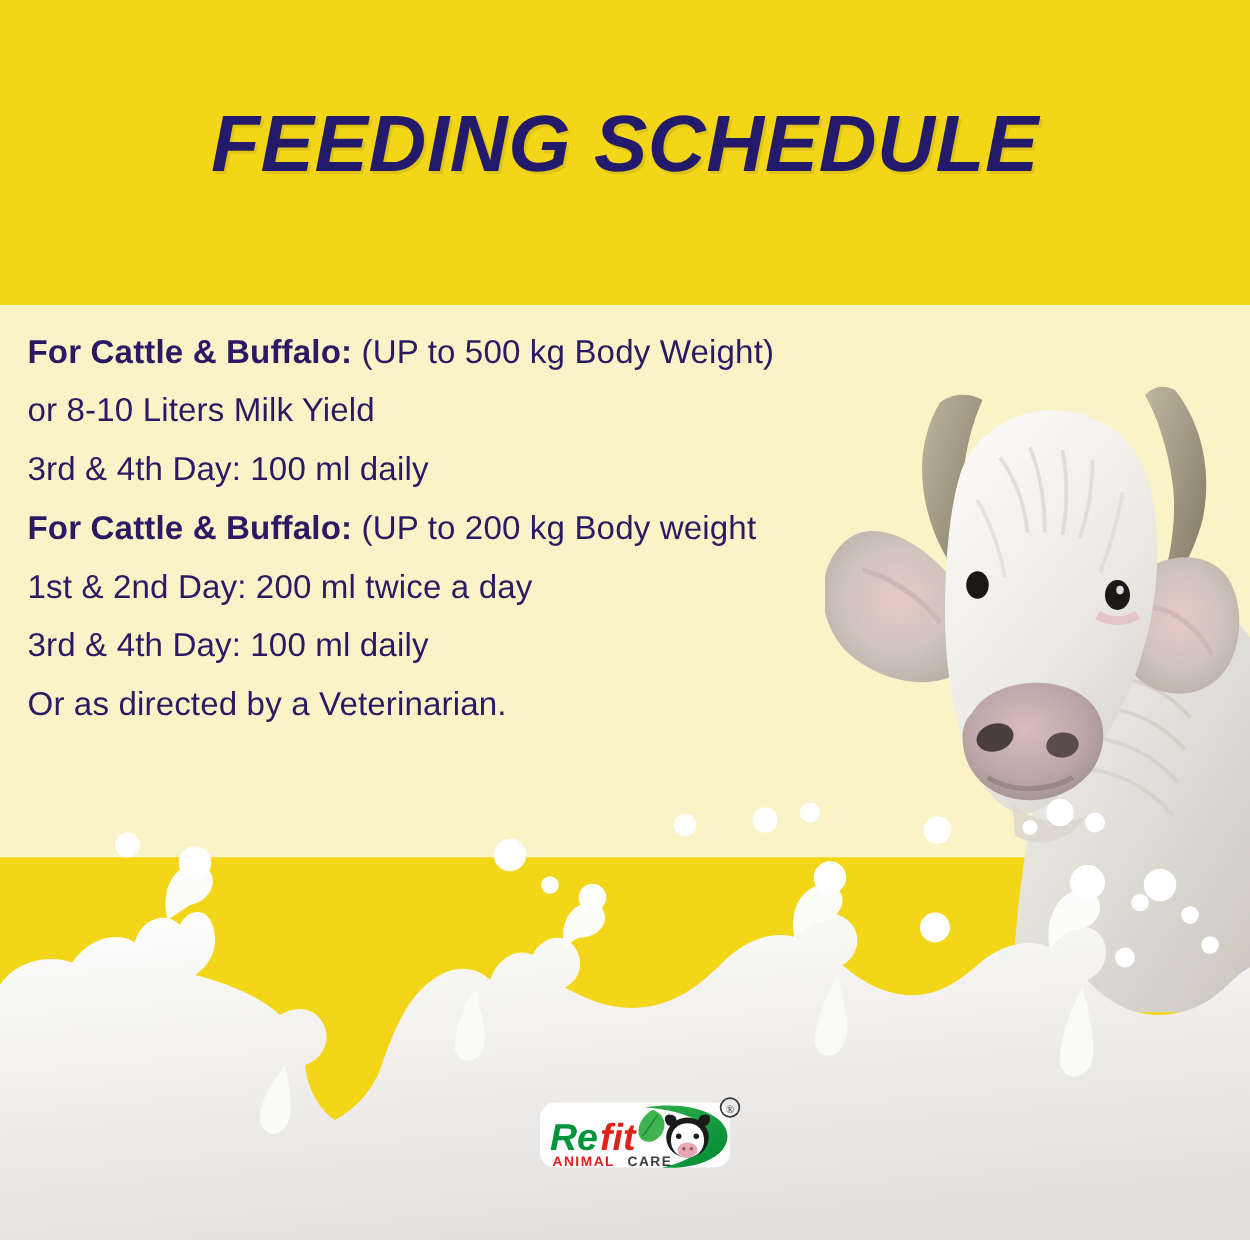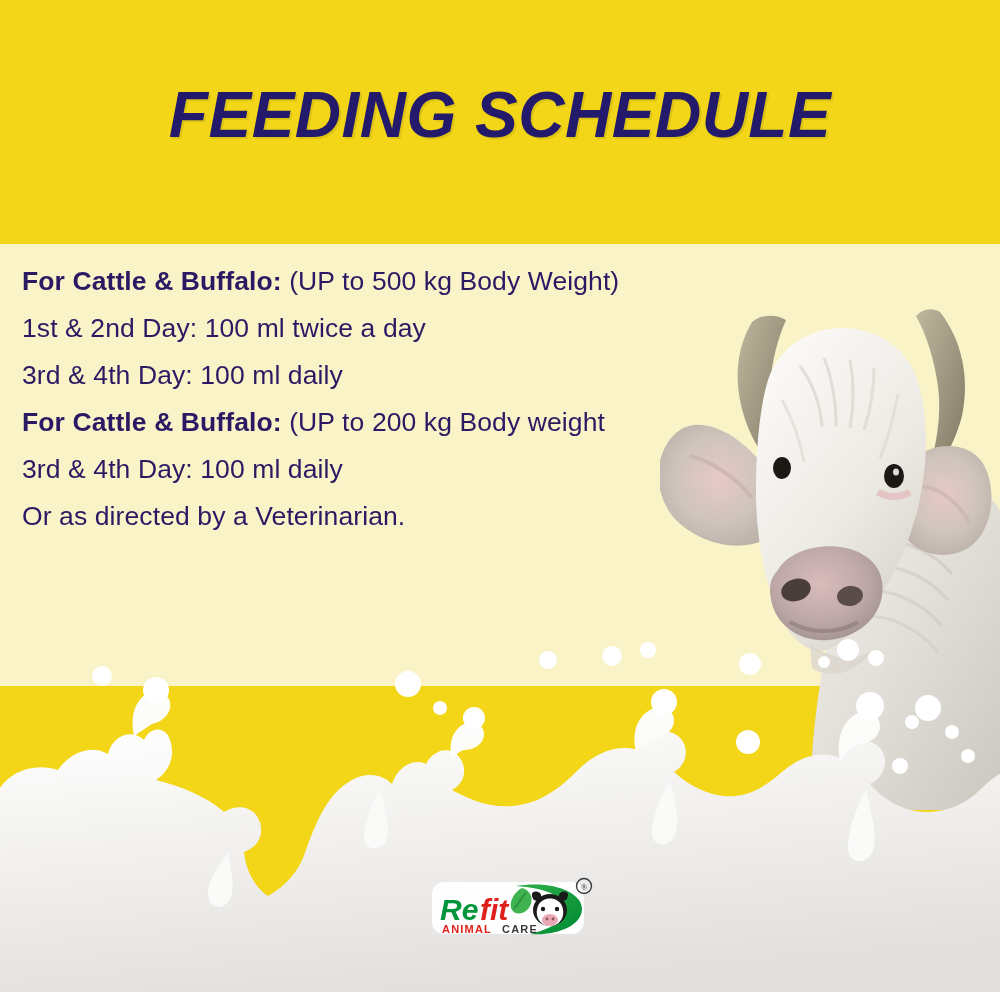--- a/index.html
+++ b/index.html
@@ -188,27 +188,30 @@
 
       <path d="M150 374 C168 388 192 392 210 382 C196 404 170 410 152 398 Z" fill="#DAD6CE" opacity="0.85"></path>
     </svg>
   </div>
 
   <div class="text-block">
     <div class="line">
       <span class="hdr">For Cattle &amp; Buffalo:</span><span> (UP to 500 kg Body Weight)</span>
     </div>
     <div class="line">
-      <span class="hdr"></span><span>1st &amp; 2nd Day: 100 ml twice a day</span>
+      <span class="hdr"></span><span>or 8-10 Liters Milk Yield</span>
     </div>
     <div class="line">
       <span class="hdr"></span><span>3rd &amp; 4th Day: 100 ml daily</span>
     </div>
     <div class="line">
       <span class="hdr">For Cattle &amp; Buffalo:</span><span> (UP to 200 kg Body weight</span>
+    </div>
+    <div class="line">
+      <span class="hdr"></span><span>1st &amp; 2nd Day: 200 ml twice a day</span>
     </div>
     <div class="line">
       <span class="hdr"></span><span>3rd &amp; 4th Day: 100 ml daily</span>
     </div>
     <div class="line">
       <span class="hdr"></span><span>Or as directed by a Veterinarian.</span>
     </div>
   </div>
 
   <div class="milk">

